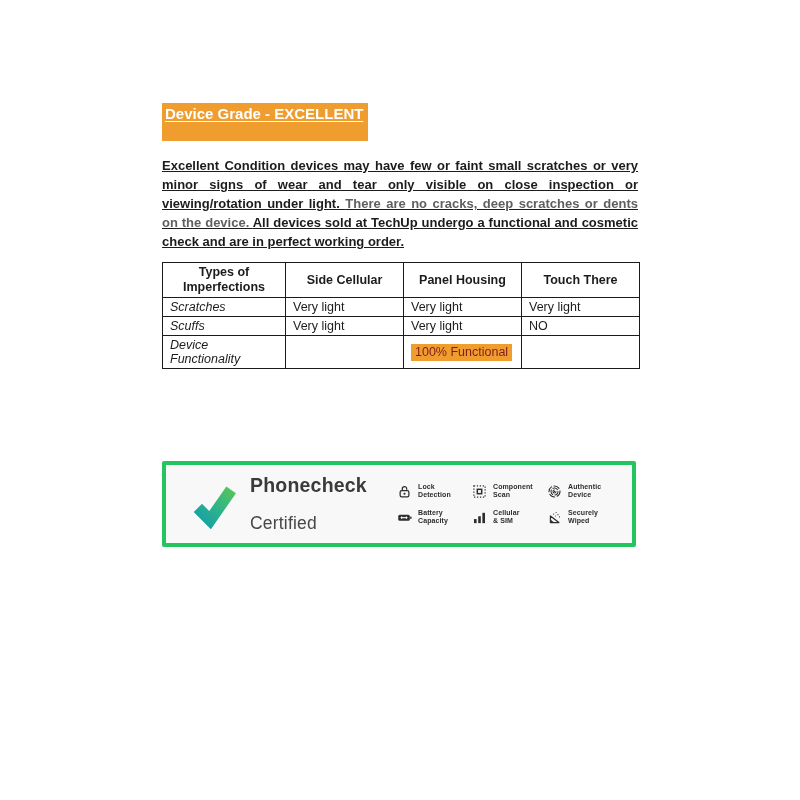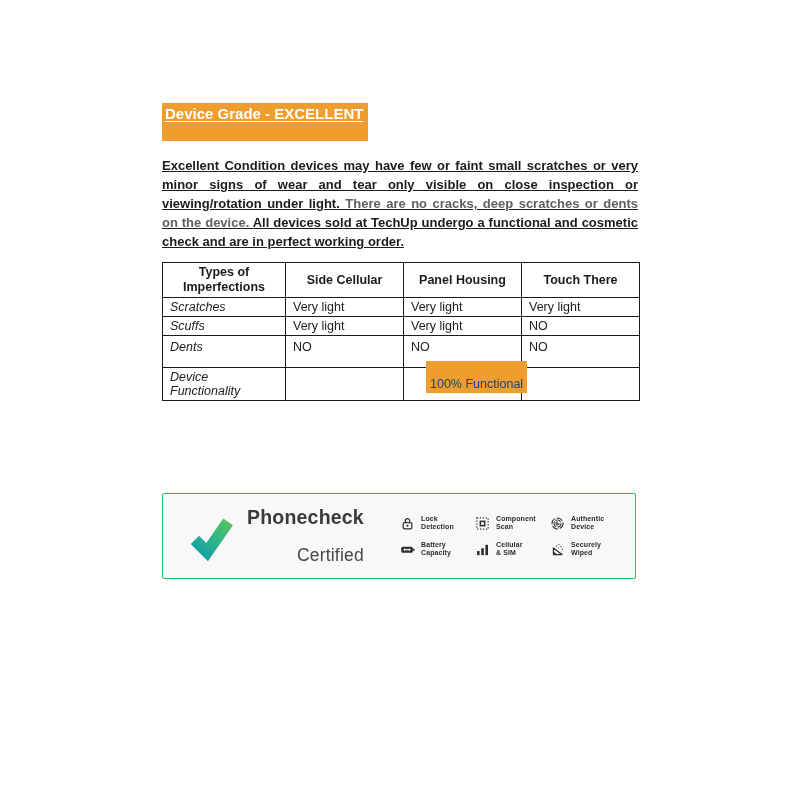--- a/index.html
+++ b/index.html
@@ -58,42 +58,41 @@
     font-weight: bold; text-align: center; height: 32px; line-height: 15px;
   }
   table.imperfections th.left { text-align: center; }
   td.lbl { text-align: left; font-style: italic; }
   td.val { text-align: left; }
   tr.row-std td { height: 19px; }
   tr.row-dents td { height: 32px; vertical-align: top; padding-top: 4px; }
   tr.row-func td { height: 21px; }
   .func-highlight {
     background: #F09D2F;
-    color: #0c4a6e;
-    padding: 16px 4px 2px 4px;
+    color: #7f1d1d;
+    padding: 1px 4px 2px 4px;
     white-space: nowrap;
-    margin-left: 15px;
   }
 
   
   .cert-card {
     margin-top: 92px;
     width: 474px;
     height: 86px;
     background: #f8f8f8;
-    border: 1px solid #22c55e;
+    border: 4px solid #22c55e;
     border-radius: 2px;
     display: flex;
     align-items: center;
   }
   .logo-block { display: flex; align-items: center; margin-left: 25px; }
   .check-logo { width: 47px; height: 48px; margin-top: 2px; }
   .brand { margin-left: 12px; }
   .brand-name { font-size: 19.5px; font-weight: bold; color: #3a3a3a; letter-spacing: 0.2px; }
-  .brand-sub { font-size: 17.5px; color: #474747; margin-top: 16px; letter-spacing: 0.2px; text-align: right; }
+  .brand-sub { font-size: 17.5px; color: #474747; margin-top: 16px; letter-spacing: 0.2px; }
 
   .features-grid {
     margin-left: auto;
     margin-right: 10px;
     display: grid;
     grid-template-columns: repeat(3, 75px);
     row-gap: 10px;
   }
   .feature { display: flex; align-items: center; }
   .feature .ficon { width: 15px; height: 15px; flex: none; }
@@ -136,26 +135,20 @@
         <tr class="row-std">
           <td class="lbl">Scratches</td>
           <td class="val">Very light</td>
           <td class="val">Very light</td>
           <td class="val">Very light</td>
         </tr>
         <tr class="row-std">
           <td class="lbl">Scuffs</td>
           <td class="val">Very light</td>
           <td class="val">Very light</td>
-          <td class="val">NO</td>
-        </tr>
-        <tr class="row-dents">
-          <td class="lbl">Dents</td>
-          <td class="val">NO</td>
-          <td class="val">NO</td>
           <td class="val">NO</td>
         </tr>
         <tr class="row-func">
           <td class="lbl">Device Functionality</td>
           <td class="val"></td>
           <td class="val"><span class="func-highlight">100% Functional</span></td>
           <td class="val"></td>
         </tr>
       </tbody>
     </table>

